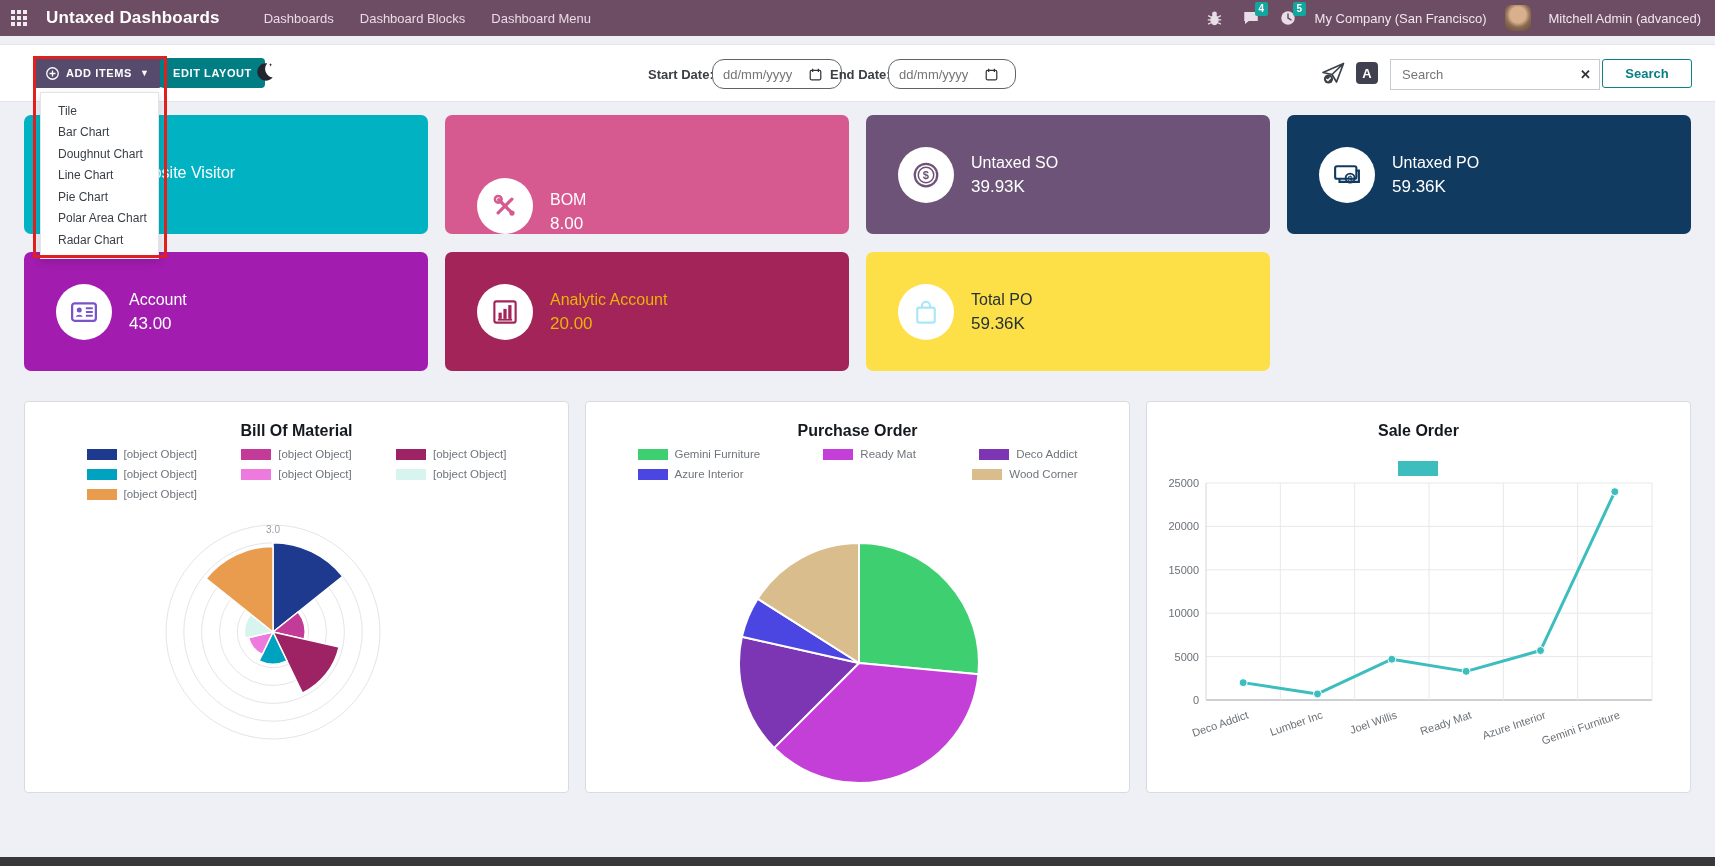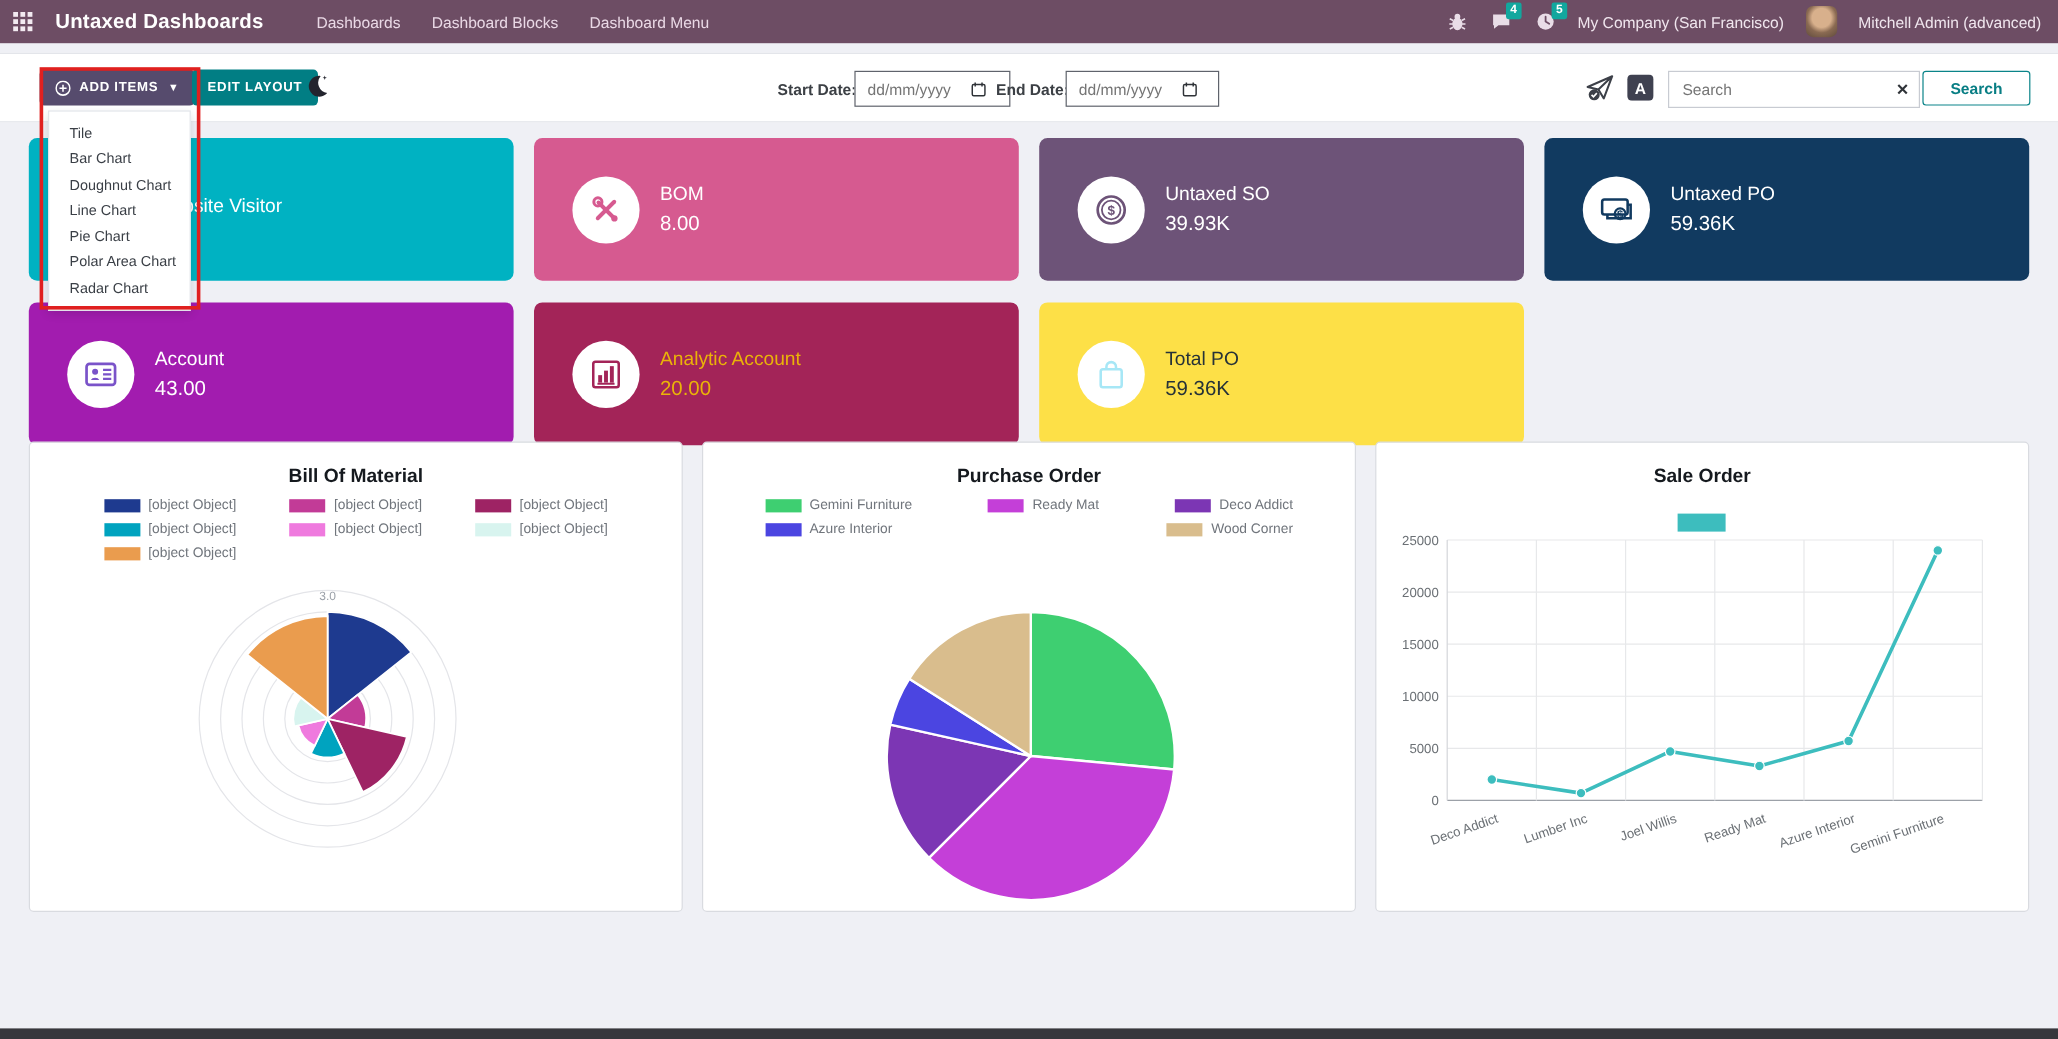--- a/index.html
+++ b/index.html
@@ -25,21 +25,21 @@
            border-top:1px solid #e3e5ea;border-bottom:1px solid #e3e5ea;z-index:20}
   .btn{position:absolute;height:30px;border:none;border-radius:4px;color:#fff;
        font-family:inherit;font-size:11px;font-weight:700;letter-spacing:.6px;
        display:flex;align-items:center;gap:7px;padding:0 13px;cursor:pointer}
   .btn-add{left:33px;top:13px;background:#564b6d}
   .btn-edit{left:160px;top:13px;background:#017e84}
   .caret{font-size:9px;margin-left:1px}
   .moon{position:absolute;left:253px;top:16px;cursor:pointer}
   .fld-label{position:absolute;top:22px;font-size:13px;font-weight:700;color:#3c4045}
   .date-input{position:absolute;top:14px;width:112px;height:28px;border:1px solid #5f636c;
-              border-radius:0;display:flex;align-items:center;padding:0 8px;gap:4px;background:#fff}
+              border-radius:12px;display:flex;align-items:center;padding:0 8px;gap:4px;background:#fff}
   .date-input input{border:none;outline:none;width:80px;font-size:13px;color:#444;
                     font-family:inherit;background:transparent}
   .search-wrap{position:absolute;left:1390px;top:14px;width:190px;height:29px;
                border:1px solid #c8cbd2;background:#fff;display:flex;align-items:center;padding:0 9px}
   .search-wrap input{flex:1;border:none;outline:none;font-size:13px;color:#444;font-family:inherit}
   .clear-x{font-size:13px;font-weight:700;color:#2f3338;cursor:pointer}
   .btn-search{position:absolute;left:1602px;top:14px;width:90px;height:29px;background:#fff;
               border:1px solid #0a8489;border-radius:3px;color:#087e84;font-size:13px;
               font-weight:700;font-family:inherit;cursor:pointer}
   .tool-ico{position:absolute;cursor:pointer}
@@ -53,21 +53,21 @@
   
   .tiles{position:absolute;left:24px;top:115px;width:1667px;display:grid;
          grid-template-columns:repeat(4,1fr);column-gap:17px;row-gap:18px}
   .tile{height:119px;border-radius:7px;display:flex;align-items:center;gap:17px;
         padding-left:32px;box-sizing:border-box;cursor:pointer}
   .tile-icon{width:56px;height:56px;border-radius:50%;background:#fff;flex:0 0 auto;
              display:flex;align-items:center;justify-content:center}
   .tile-label{font-size:16px;line-height:20px}
   .tile-value{font-size:17px;font-weight:400;line-height:20px;margin-top:4px}
   
-  .charts{position:absolute;left:24px;top:368px;width:1667px;display:grid;
+  .charts{position:absolute;left:24px;top:401px;width:1667px;display:grid;
           grid-template-columns:repeat(3,1fr);column-gap:16px}
   .card{height:390px;background:#fff;border:1px solid #d9dbe0;border-radius:4px;position:relative}
   .card-title{position:absolute;top:20px;width:100%;text-align:center;font-size:16px;
               font-weight:700;color:#15191e}
   .legend{position:absolute;top:46px;left:50%;transform:translateX(-50%);width:440px;
           display:flex;flex-wrap:wrap;justify-content:space-between;column-gap:26px;row-gap:8px}
   .lg-item{display:flex;align-items:center;gap:7px;cursor:pointer}
   .lg-swatch{width:30px;height:11px}
   .lg-label{font-size:11.5px;color:#70757c}
   .chart-svg{position:absolute;left:0;top:0}
@@ -193,21 +193,21 @@
         <svg width="30" height="30" viewBox="0 0 24 24">
           <path d="M2.5 12c3-5 6.7-7 9.5-7s6.5 2 9.5 7c-3 5-6.7 7-9.5 7s-6.5-2-9.5-7z" fill="none" stroke="#00b2c2" stroke-width="2"></path>
           <circle cx="12" cy="12" r="3" fill="#00b2c2"></circle>
         </svg>
       </span>
       <div>
         <div class="tile-label">Website Visitor</div>
         <div class="tile-value"></div>
       </div>
     </div>
-    <div class="tile" style="background: rgb(214, 90, 144); color: rgb(255, 255, 255);">
+    <div class="tile" style="background: rgb(214, 90, 144); color: rgb(255, 255, 255); align-items: flex-end;">
       <span class="tile-icon">
         <svg width="30" height="30" viewBox="0 0 24 24">
           <g stroke="#d65a90" stroke-width="2.6" stroke-linecap="round">
             <path d="M7 7 L17.5 17.5"></path>
             <path d="M17.5 6.5 L6.5 17.5"></path>
           </g>
           <circle cx="6.6" cy="6.6" r="2.7" fill="none" stroke="#d65a90" stroke-width="2"></circle>
           <circle cx="17.6" cy="17.6" r="2.1" fill="#d65a90"></circle>
         </svg>
       </span>

